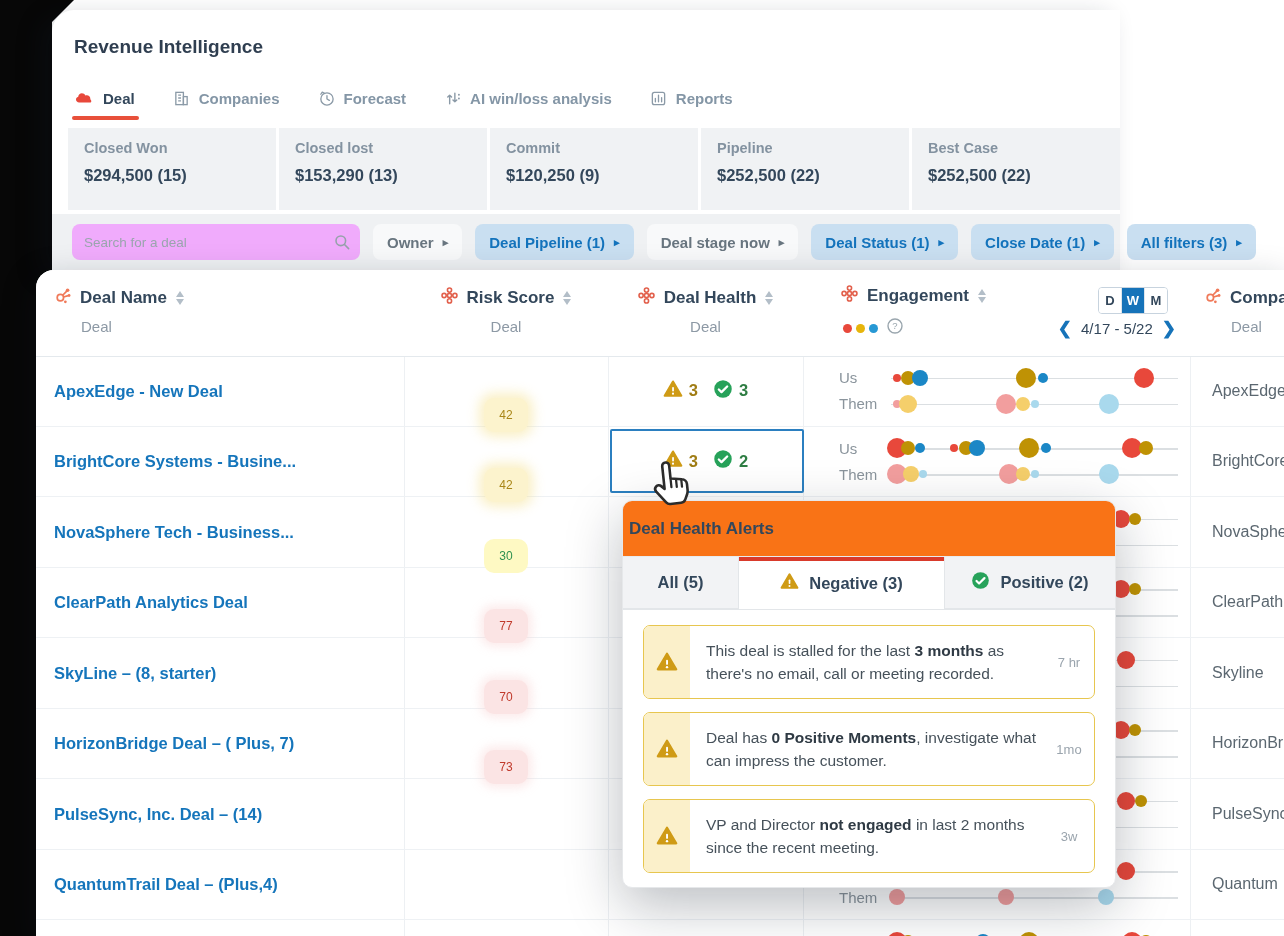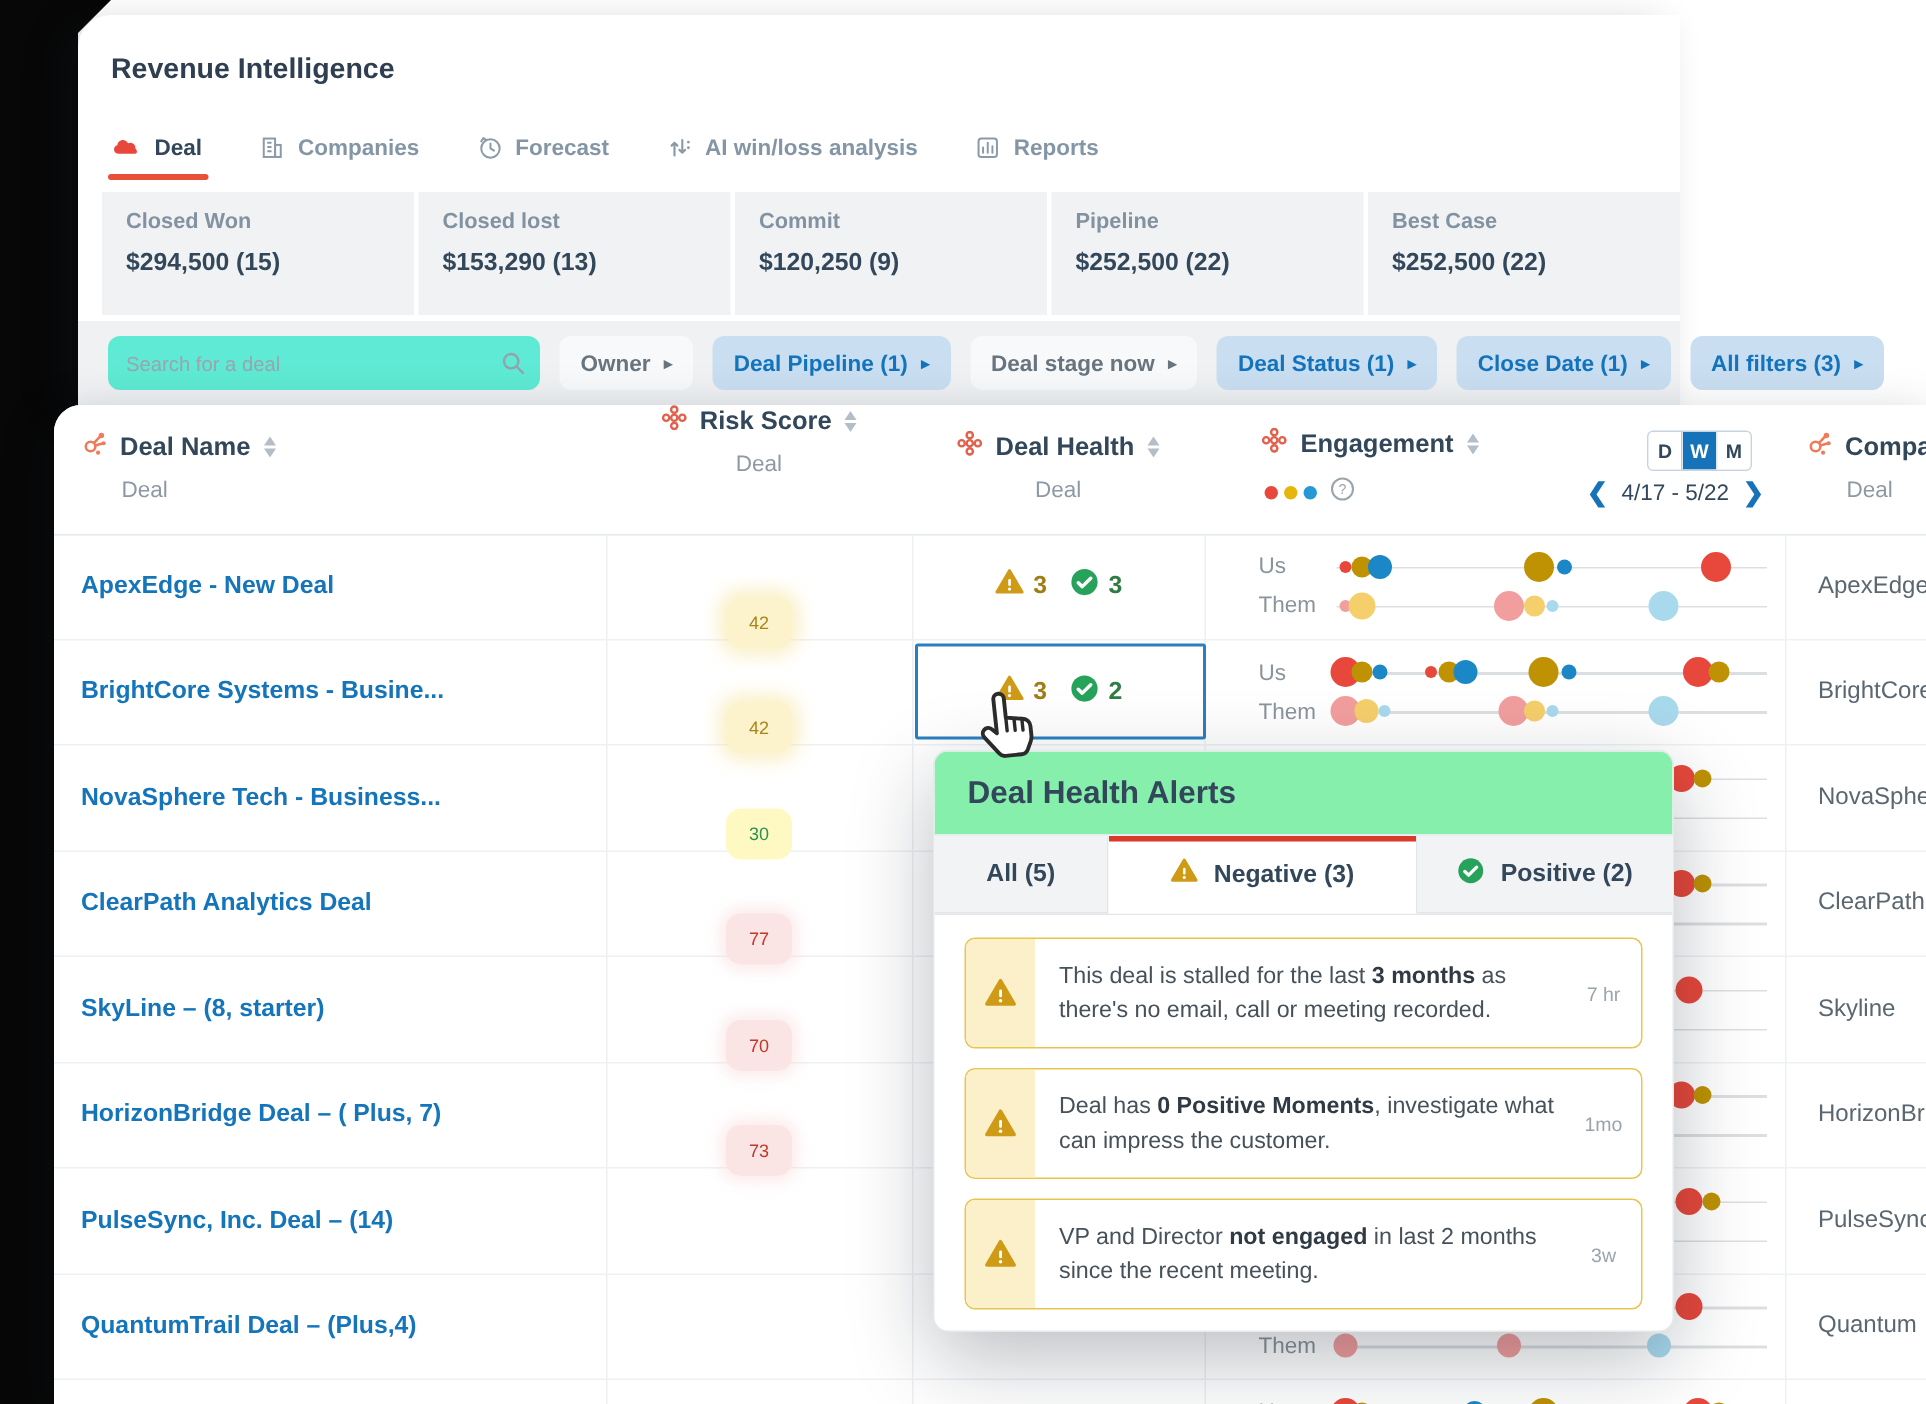--- a/index.html
+++ b/index.html
@@ -20,21 +20,21 @@
   .tab svg{display:block;}
 
   .stagecards{position:absolute;left:16px;top:118px;right:0;height:82px;display:flex;gap:3px;}
   .scard{flex:1 1 0;background:#f0f2f4;padding:12px 16px;min-width:0;box-sizing:border-box;cursor:pointer;}
   .scard.active{background:#fff;border-top:3px solid #3ec6bc;padding-top:9px;box-shadow:0 2px 10px rgba(0,0,0,.07);}
   .scard .lbl{font-size:14.5px;color:#8392a0;font-weight:bold;}
   .scard .val{font-size:16.5px;color:#33475b;font-weight:bold;margin-top:10px;}
 
   .filterbar{position:absolute;left:0;right:0;top:204px;height:56px;background:#eff1f3;
         display:flex;align-items:center;gap:13px;padding-left:20px;box-sizing:border-box;}
-  .search{position:relative;width:288px;height:36px;background:#5eead4;border-radius:8px;flex:none;}
+  .search{position:relative;width:288px;height:36px;background:#f0abfc;border-radius:8px;flex:none;}
   .search input{border:none;outline:none;background:transparent;width:100%;height:100%;
         padding:0 36px 0 12px;font-size:13.5px;color:#5b6770;box-sizing:border-box;font-family:inherit;}
   .search input::placeholder{color:#9aa5ae;}
   .search svg{position:absolute;right:10px;top:10px;}
   .pill{height:36px;display:flex;align-items:center;gap:9px;padding:0 14px;border-radius:8px;
         font-size:15px;font-weight:bold;flex:none;cursor:pointer;}
   .pill.plain{background:#f8f9fa;color:#68757f;}
   .pill.active{background:#c9dff1;color:#1373bc;}
   .pill .arrow{font-size:11px;}
 
@@ -79,22 +79,22 @@
   .engrow.them{top:calc(50% + 2px);}
   .englbl{width:52px;margin-left:36px;font-size:15px;color:#8a949c;flex:none;}
   .track{position:relative;flex:1;height:22px;margin-right:12px;}
   .track::before{content:"";position:absolute;left:0;right:0;top:50%;height:1.5px;background:#dbdfe2;}
   .dot{position:absolute;border-radius:50%;top:50%;transform:translate(-50%,-50%);}
   .compname{position:absolute;left:1176px;top:50%;transform:translateY(-50%);font-size:16px;color:#5b6770;white-space:nowrap;}
 
   
   .popup{position:absolute;left:622px;top:500px;width:492px;background:#fff;border:1px solid #e6e8ea;
         border-radius:10px;box-shadow:0 18px 55px rgba(10,20,35,.28);z-index:40;overflow:hidden;}
-  .phead{height:55px;line-height:55px;padding-left:22px;font-size:21px;font-weight:bold;color:#33475b;
-        border-bottom:1px solid #e8ebed;background:#86efac;}
+  .phead{height:55px;line-height:55px;padding-left:6px;font-size:17px;font-weight:bold;color:#33475b;
+        border-bottom:1px solid #e8ebed;background:#f97316;}
   .ptabs{display:flex;height:52px;border-bottom:1px solid #e3e6e9;}
   .ptab{display:flex;align-items:center;justify-content:center;gap:10px;font-size:16.5px;font-weight:bold;
         color:#33475b;background:#f2f3f5;border-right:1px solid #e3e6e9;border-bottom:1px solid #e3e6e9;
         flex:none;box-sizing:border-box;cursor:pointer;}
   .ptab.active{background:#fff;border-bottom:none;box-shadow:inset 0 4px 0 #d93a2b;}
   .ptab:last-child{flex:1;border-right:none;}
   .pbody{padding:15px 20px 14px;}
   .alert{display:flex;align-items:stretch;height:72px;border:1.5px solid #e7c64f;border-radius:7px;
         margin-bottom:13px;overflow:hidden;background:#fff;}
   .alert:last-child{margin-bottom:0;}
@@ -236,21 +236,21 @@
           <span>Deal Name</span>
           <span class="sorter">
               <span class="up"></span>
               <span class="down"></span>
             </span>
         </div>
         <div class="hsub" style="margin:9px 0 0 45px">Deal</div>
       </div>
 
       <div class="hcell" style="left:368px;width:204px">
-        <div class="htitle" style="justify-content:center;">
+        <div class="htitle" style="justify-content:center;margin-top:17px">
           <span><svg width="17" height="17" viewBox="0 0 18 18" fill="none" stroke="#e2604c" stroke-width="1.7">
                 <circle cx="9" cy="3.3" r="2.2"></circle>
                 <circle cx="9" cy="14.7" r="2.2"></circle>
                 <circle cx="3.3" cy="9" r="2.2"></circle>
                 <circle cx="14.7" cy="9" r="2.2"></circle>
                 <circle cx="9" cy="9" r="2.2"></circle>
               </svg></span>
           <span>Risk Score</span>
           <span class="sorter">
               <span class="up"></span>

